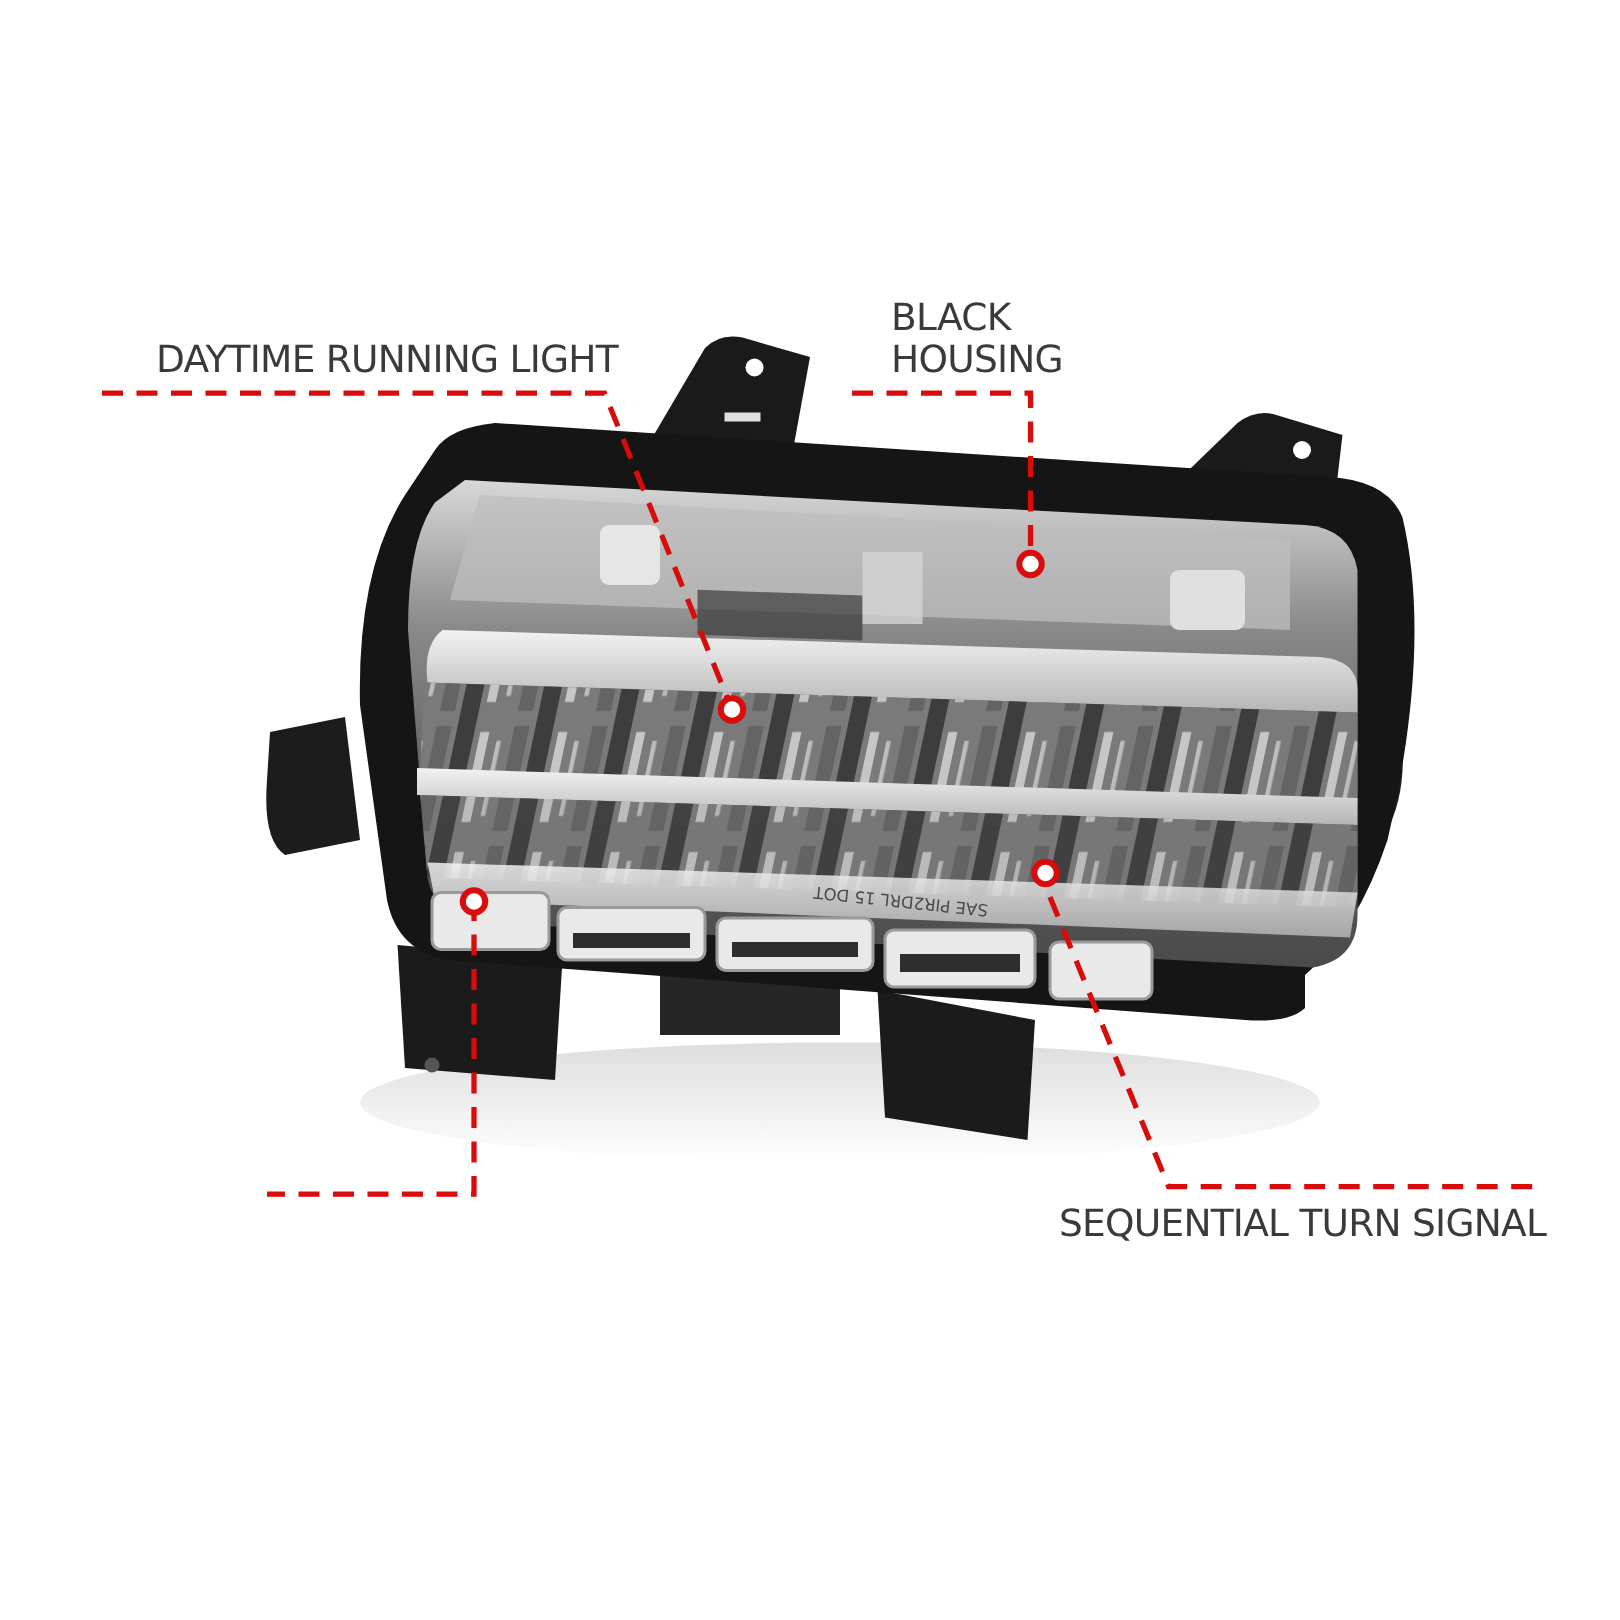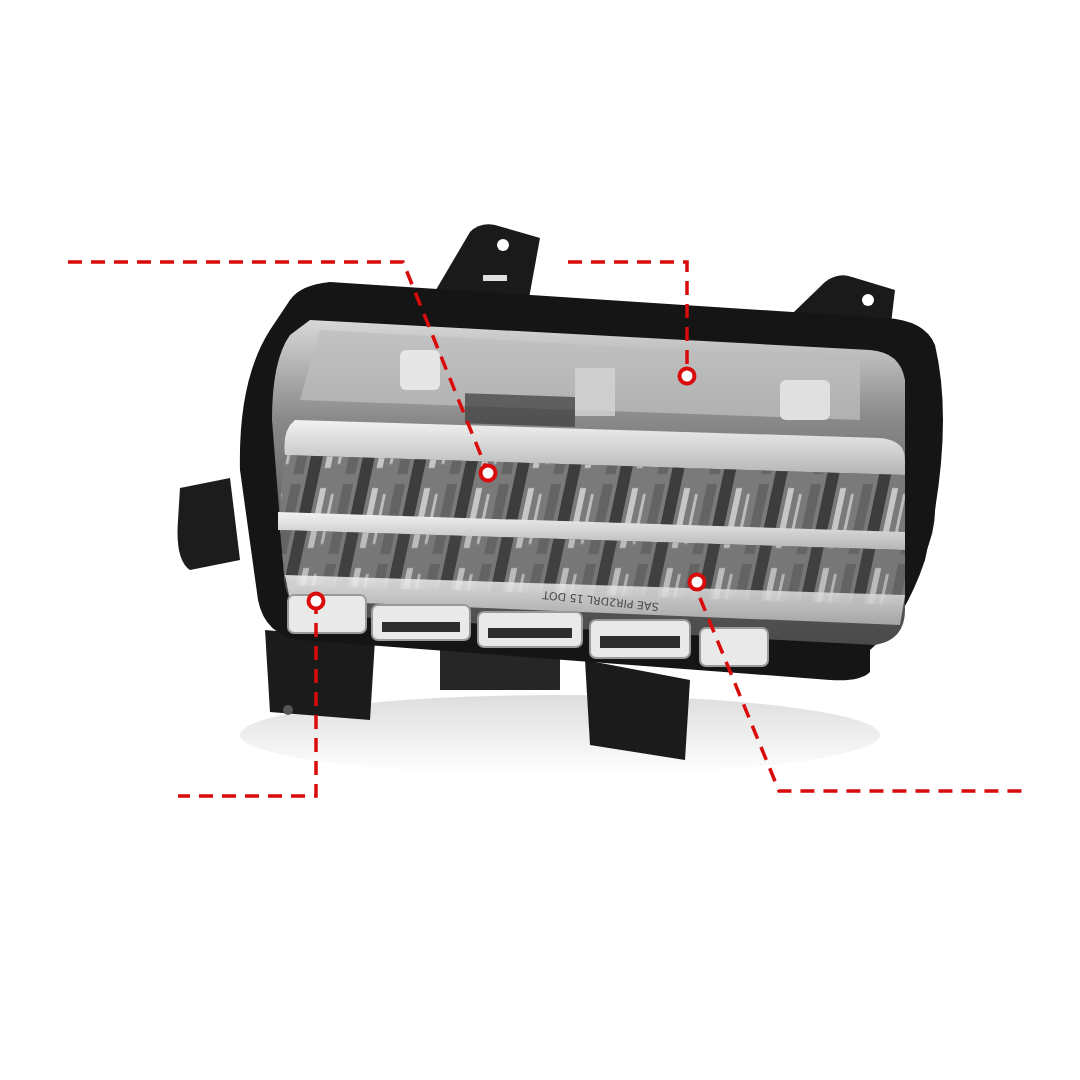--- a/index.html
+++ b/index.html
@@ -105,16 +105,26 @@
       <polyline points="700,598 779,791 1028,791"></polyline>
     </g>
     <g fill="#ffffff" stroke="#d90b0b" stroke-width="4">
       <circle cx="488" cy="473" r="7.5"></circle>
       <circle cx="687" cy="376" r="7.5"></circle>
       <circle cx="316" cy="601" r="7.5"></circle>
       <circle cx="697" cy="582" r="7.5"></circle>
     </g>
   </svg>
 
+  <div class="label" style="left:104px; top:226px;">
+    <span>DAYTIME RUNNING LIGHT</span>
+  </div>
+
+  <div class="label" style="left:594px; top:198px;">
+    <span>BLACK</span>
+    <span>HOUSING</span>
+  </div>
 
 
-
+  <div class="label" style="left:706px; top:802px;">
+    <span>SEQUENTIAL TURN SIGNAL</span>
+  </div>
 </div>
 
 </body></html>

